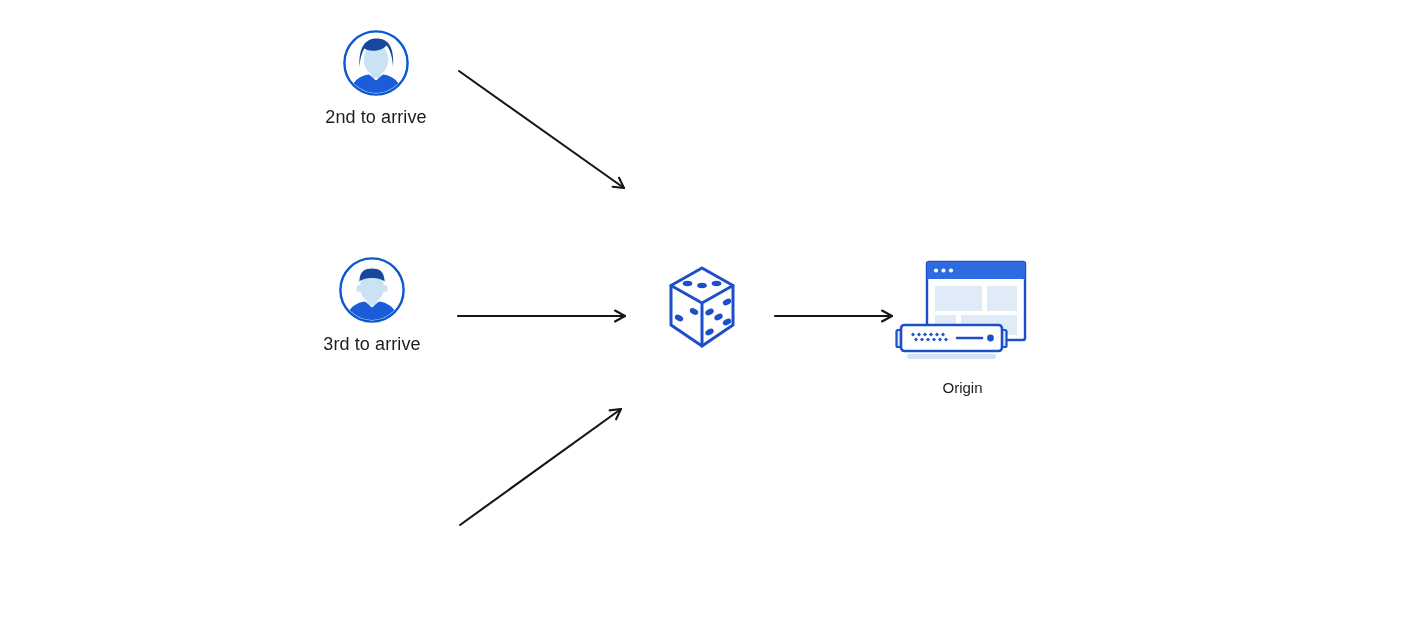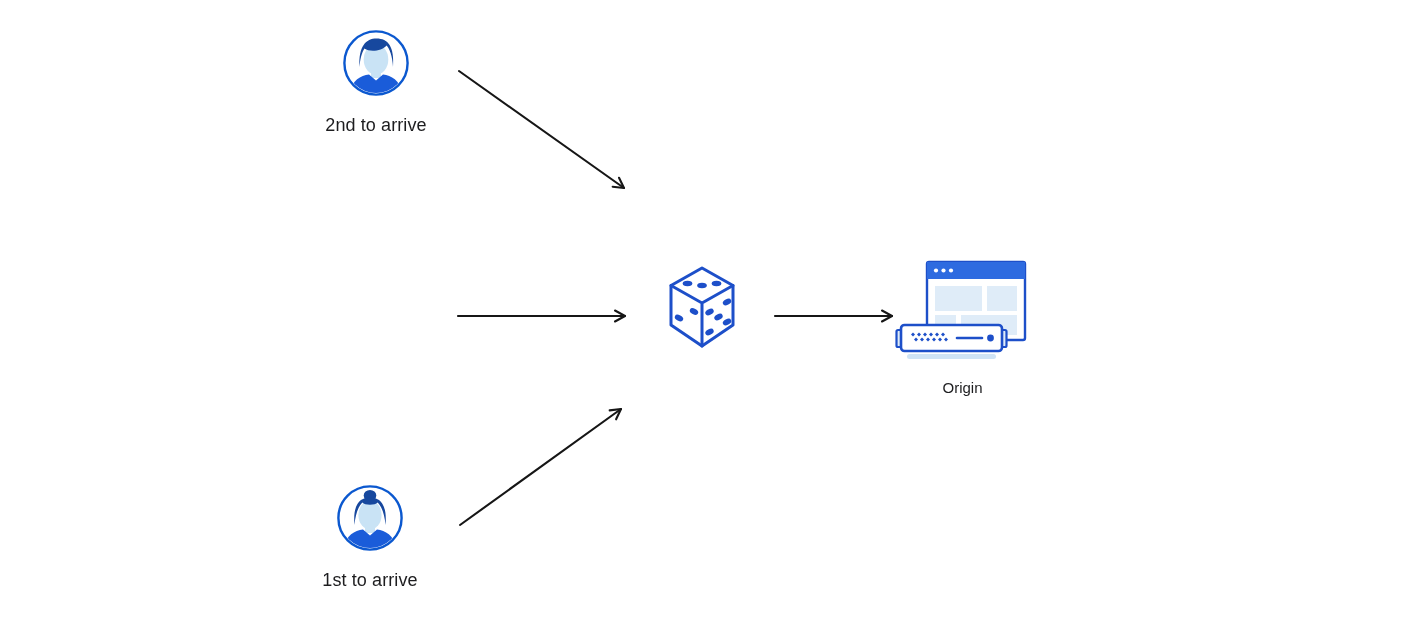--- a/index.html
+++ b/index.html
@@ -12,21 +12,21 @@
     --panel_blue:#dfecf8;
     --shadow_blue:#cfe3f5;
     --arrow_black:#161616;
     --text_black:#1d1d1f;
   }
   *{margin:0;padding:0;box-sizing:border-box;}
   html,body{width:1405px;height:633px;background:#ffffff;overflow:hidden;
     font-family:"Liberation Sans",sans-serif;}
   .canvas{position:absolute;left:0;top:0;width:1405px;height:633px;background:#fff;}
   .node{position:absolute;display:flex;flex-direction:column;align-items:center;}
-  .node-label{margin-top:19px;font-size:18px;letter-spacing:.1px;color:var(--text_black);
+  .node-label{margin-top:11px;font-size:18px;letter-spacing:.1px;color:var(--text_black);
     white-space:nowrap;text-align:center;}
   .origin-label{margin-top:17px;font-size:15px;color:var(--text_black);text-align:center;}
   #arrow-layer{position:absolute;left:0;top:0;width:1405px;height:633px;}
   .arrow-line{stroke:var(--arrow_black);stroke-width:2.1;fill:none;stroke-linecap:round;}
   
   .ringed{fill:#fff;stroke:var(--ring_blue);stroke-width:2.4;}
   .hair{fill:var(--hair_navy);}
   .face{fill:var(--face_blue);}
   .shirt{fill:var(--shirt_blue);}
   .cube-edge{fill:#fff;stroke:var(--stroke_blue);stroke-width:3;stroke-linejoin:round;}
@@ -71,40 +71,41 @@
         <rect class="face" x="28" y="34" width="10" height="14"></rect>
         <path class="shirt" d="M6,66 C8,51 17,45.5 26,44.5 L33,50.5 L40,44.5 C49,45.5 58,51 60,66 Z"></path>
         <ellipse class="face" cx="33" cy="29.5" rx="12.3" ry="15.2"></ellipse>
         <path class="hair" d="M16.5,37 C15.5,16 23,8.5 33.5,8.5 C45,8.5 51.5,16.5 50,37
                  C49.5,26 46.5,18.5 43.5,15.5 C39,21 27,22.5 21.5,18.5 C18.5,23 17,30 16.5,37 Z"></path>
       </g>
     </svg>
     <div class="node-label">2nd to arrive</div>
   </div>
 
-
-  <div class="node" style="left:300px;top:485px;width:140px;">
+  <div class="node" style="left:302px;top:257px;width:140px;">
     <svg width="66" height="66" viewBox="0 0 66 66">
       <defs>
-          <clipPath id="c3">
+          <clipPath id="c2">
             <circle cx="33" cy="33" r="30"></circle>
           </clipPath>
         </defs>
       <circle class="ringed" cx="33" cy="33" r="31.6"></circle>
-      <g clip-path="url(#c3)">
-        <ellipse class="hair" cx="33" cy="10.5" rx="6.3" ry="5.6"></ellipse>
+      <g clip-path="url(#c2)">
         <rect class="face" x="28" y="34" width="10" height="14"></rect>
         <path class="shirt" d="M6,66 C8,51 17,45.5 26,44.5 L33,50.5 L40,44.5 C49,45.5 58,51 60,66 Z"></path>
-        <ellipse class="face" cx="33" cy="30" rx="11.6" ry="14.6"></ellipse>
-        <path class="hair" d="M17.5,40 C15.5,18 24,12.5 33,12.5 C42,12.5 50.5,18 48.5,40
-                 C47.5,28 44,20.5 40.5,17.5 C38.5,20.5 27.5,20.5 25.5,17.5 C22,20.5 18.5,28 17.5,40 Z"></path>
+        <ellipse class="face" cx="19.8" cy="31.5" rx="2.5" ry="3.5"></ellipse>
+        <ellipse class="face" cx="46.2" cy="31.5" rx="2.5" ry="3.5"></ellipse>
+        <ellipse class="face" cx="33" cy="30" rx="12" ry="14.8"></ellipse>
+        <path class="hair" d="M20.3,24.5 C20.8,14 26,11.5 33,11.5 C40,11.5 45.2,14 45.7,24.5
+                 C41,19.8 25,19.8 20.3,24.5 Z"></path>
       </g>
     </svg>
-    <div class="node-label">1st to arrive</div>
+    <div class="node-label">3rd to arrive</div>
   </div>
+
 
   <div class="node" style="left:666px;top:264px;width:72px;">
     <svg width="72" height="86" viewBox="0 0 72 86">
       <path class="cube-edge" d="M36,4 L67,21.5 L67,61 L36,82 L5,61 L5,21.5 Z"></path>
       <path class="cube-inner" d="M5,21.5 L36,39 L67,21.5 M36,39 L36,82"></path>
 
       <ellipse class="pip" cx="21.5" cy="19.5" rx="4.8" ry="2.8"></ellipse>
       <ellipse class="pip" cx="36" cy="21.5" rx="4.8" ry="2.8"></ellipse>
       <ellipse class="pip" cx="50.5" cy="19.5" rx="4.8" ry="2.8"></ellipse>
 

